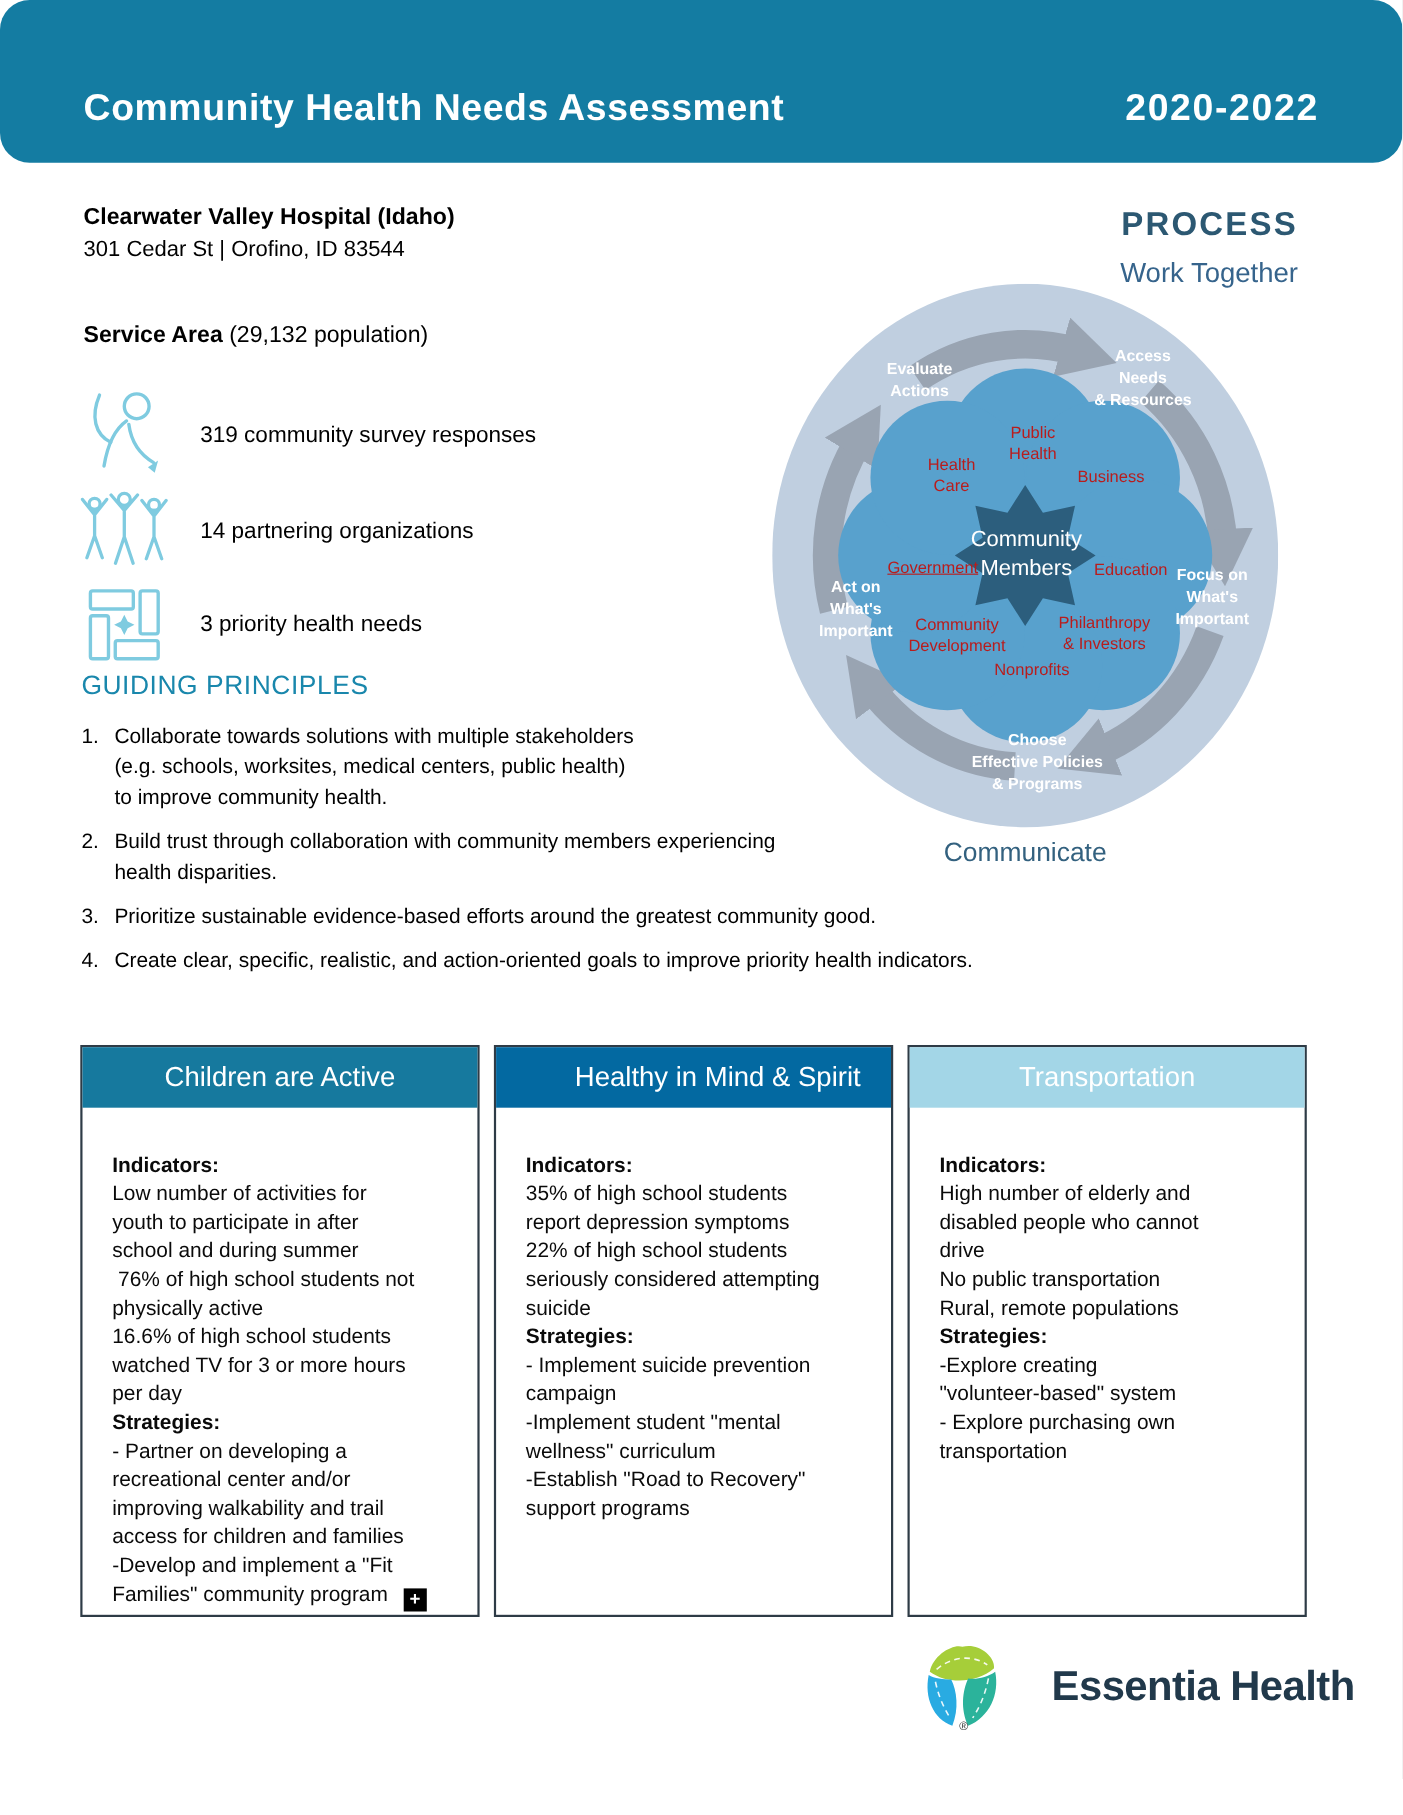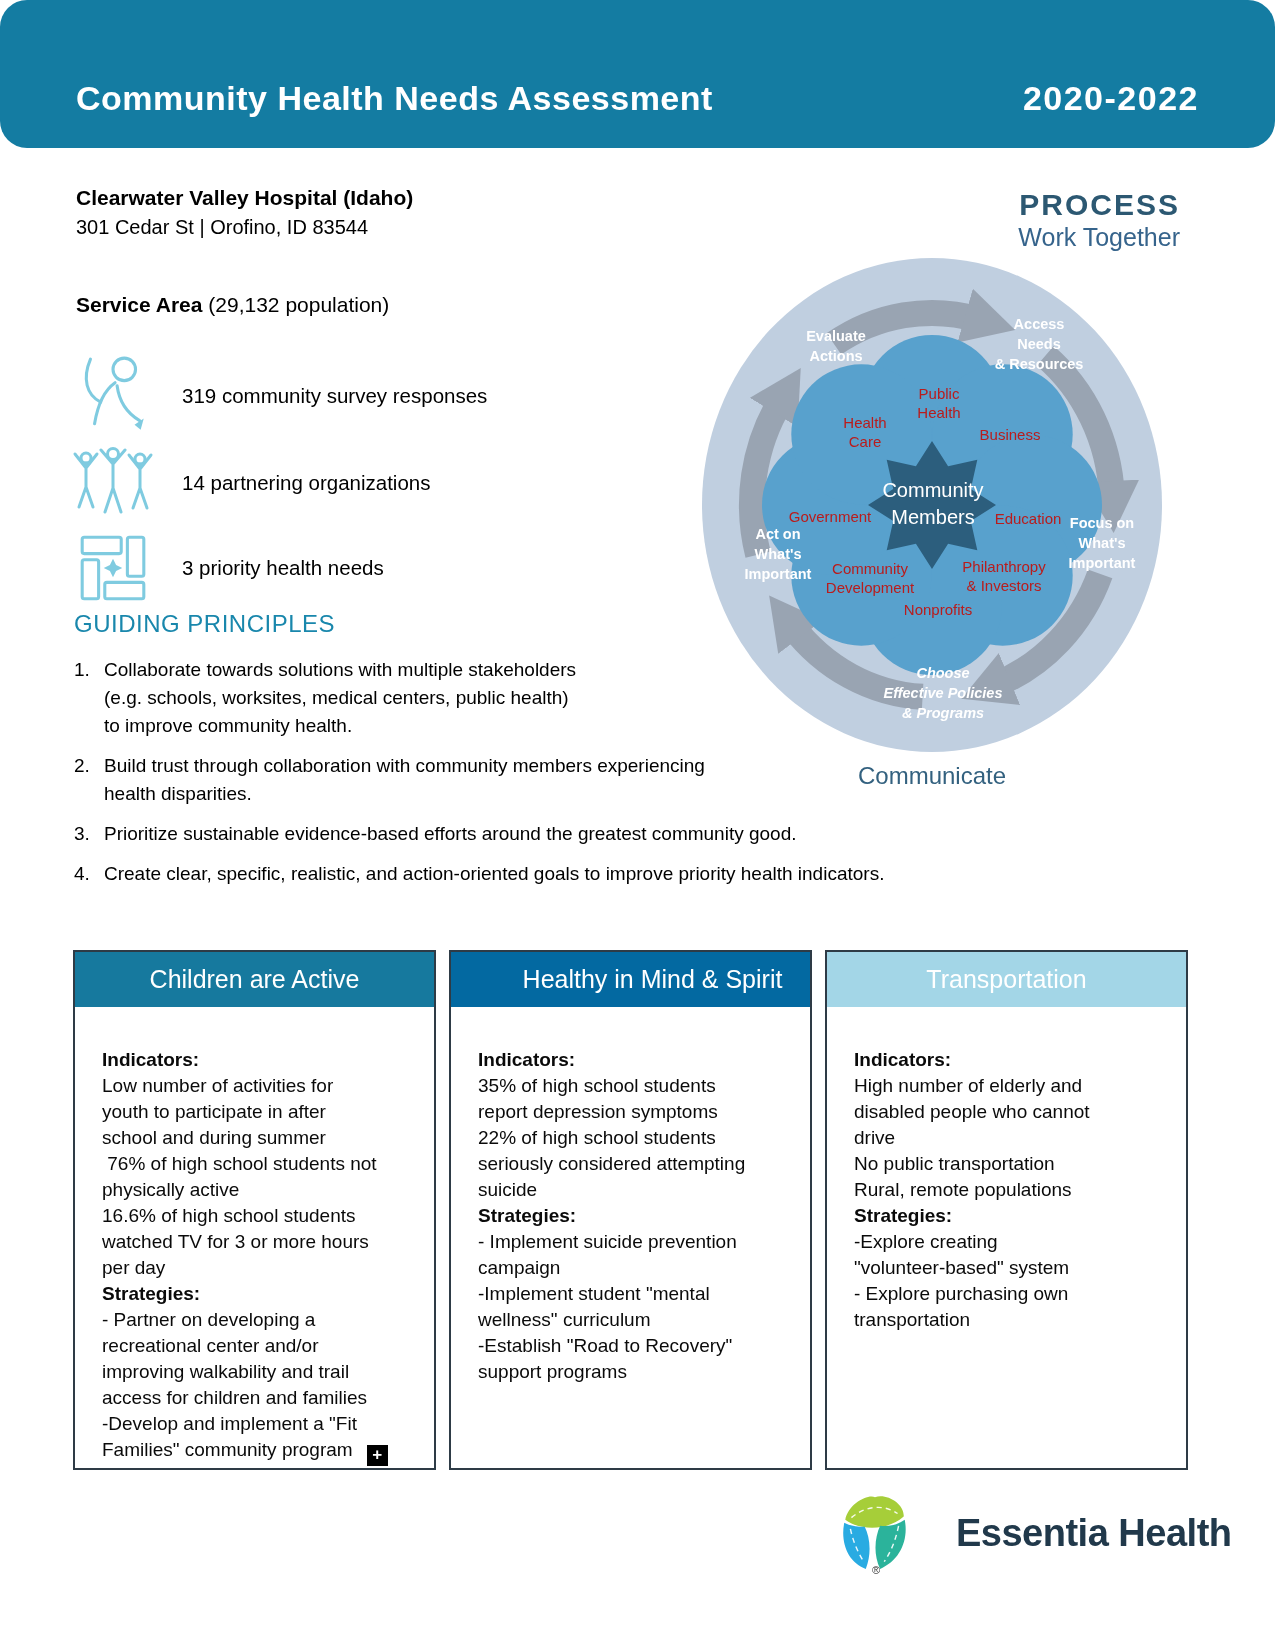--- a/index.html
+++ b/index.html
@@ -25,39 +25,39 @@
   .stat-icon{width:86px;display:flex;justify-content:center;align-items:center;}
   .stat-icon svg{stroke:#7FCBE0;fill:none;stroke-width:3;stroke-linecap:round;stroke-linejoin:round;}
   .stat-label{font-size:20.5px;color:#000;margin-left:26px;}
   #stat-0{top:350px;height:92px;}
   #stat-1{top:442px;height:82px;}
   #stat-2{top:524px;height:88px;}
 
   
   .process-head{position:absolute;left:710px;top:188px;width:470px;text-align:right;}
   .process-title{font-size:30px;font-weight:bold;color:#2C5872;letter-spacing:2px;}
-  .process-subtitle{font-size:25px;color:#36648C;margin-top:1px;}
+  .process-subtitle{font-size:25px;color:#36648C;margin-top:12px;}
   .diagram{position:absolute;left:702px;top:258px;width:460px;height:495px;}
   .diagram svg.ring{position:absolute;left:0;top:0;}
   .cycle-label{position:absolute;transform:translate(-50%,-50%);color:#fff;font-weight:bold;
                font-size:14.5px;line-height:20px;text-align:center;white-space:pre-wrap;}
   #cyc-0{left:134px;top:88px;}
   #cyc-1{left:337px;top:86px;}
   #cyc-2{left:400px;top:285px;}
-  #cyc-3{left:241px;top:435px;font-style:italic;}
+  #cyc-3{left:241px;top:435px;}
   #cyc-4{left:76px;top:296px;}
   .petal-label{position:absolute;transform:translate(-50%,-50%);color:#b91c1c;font-size:15px;
                line-height:19px;text-align:center;white-space:pre-wrap;}
   #pet-0{left:237px;top:145px;}
   #pet-1{left:308px;top:176px;}
   #pet-2{left:326px;top:260px;}
   #pet-3{left:302px;top:318px;}
   #pet-4{left:236px;top:351px;}
   #pet-5{left:168px;top:320px;}
-  #pet-6{left:128px;top:258px;}
+  #pet-6{left:146px;top:258px;text-decoration:underline;}
   #pet-7{left:163px;top:174px;}
   .center-label{position:absolute;left:231px;top:246px;transform:translate(-50%,-50%);
                 color:#fff;font-size:20px;line-height:27px;text-align:center;white-space:pre-wrap;}
   .communicate{position:absolute;left:702px;top:762px;width:460px;text-align:center;
                font-size:24px;color:#33617F;}
 
   
   .principles{position:absolute;left:74px;top:610px;width:1120px;}
   .principles-heading{font-size:24px;font-weight:normal;color:#1987AC;letter-spacing:.5px;margin-bottom:18px;}
   .principle{display:flex;margin-bottom:12px;font-size:19px;line-height:28px;color:#000;}

